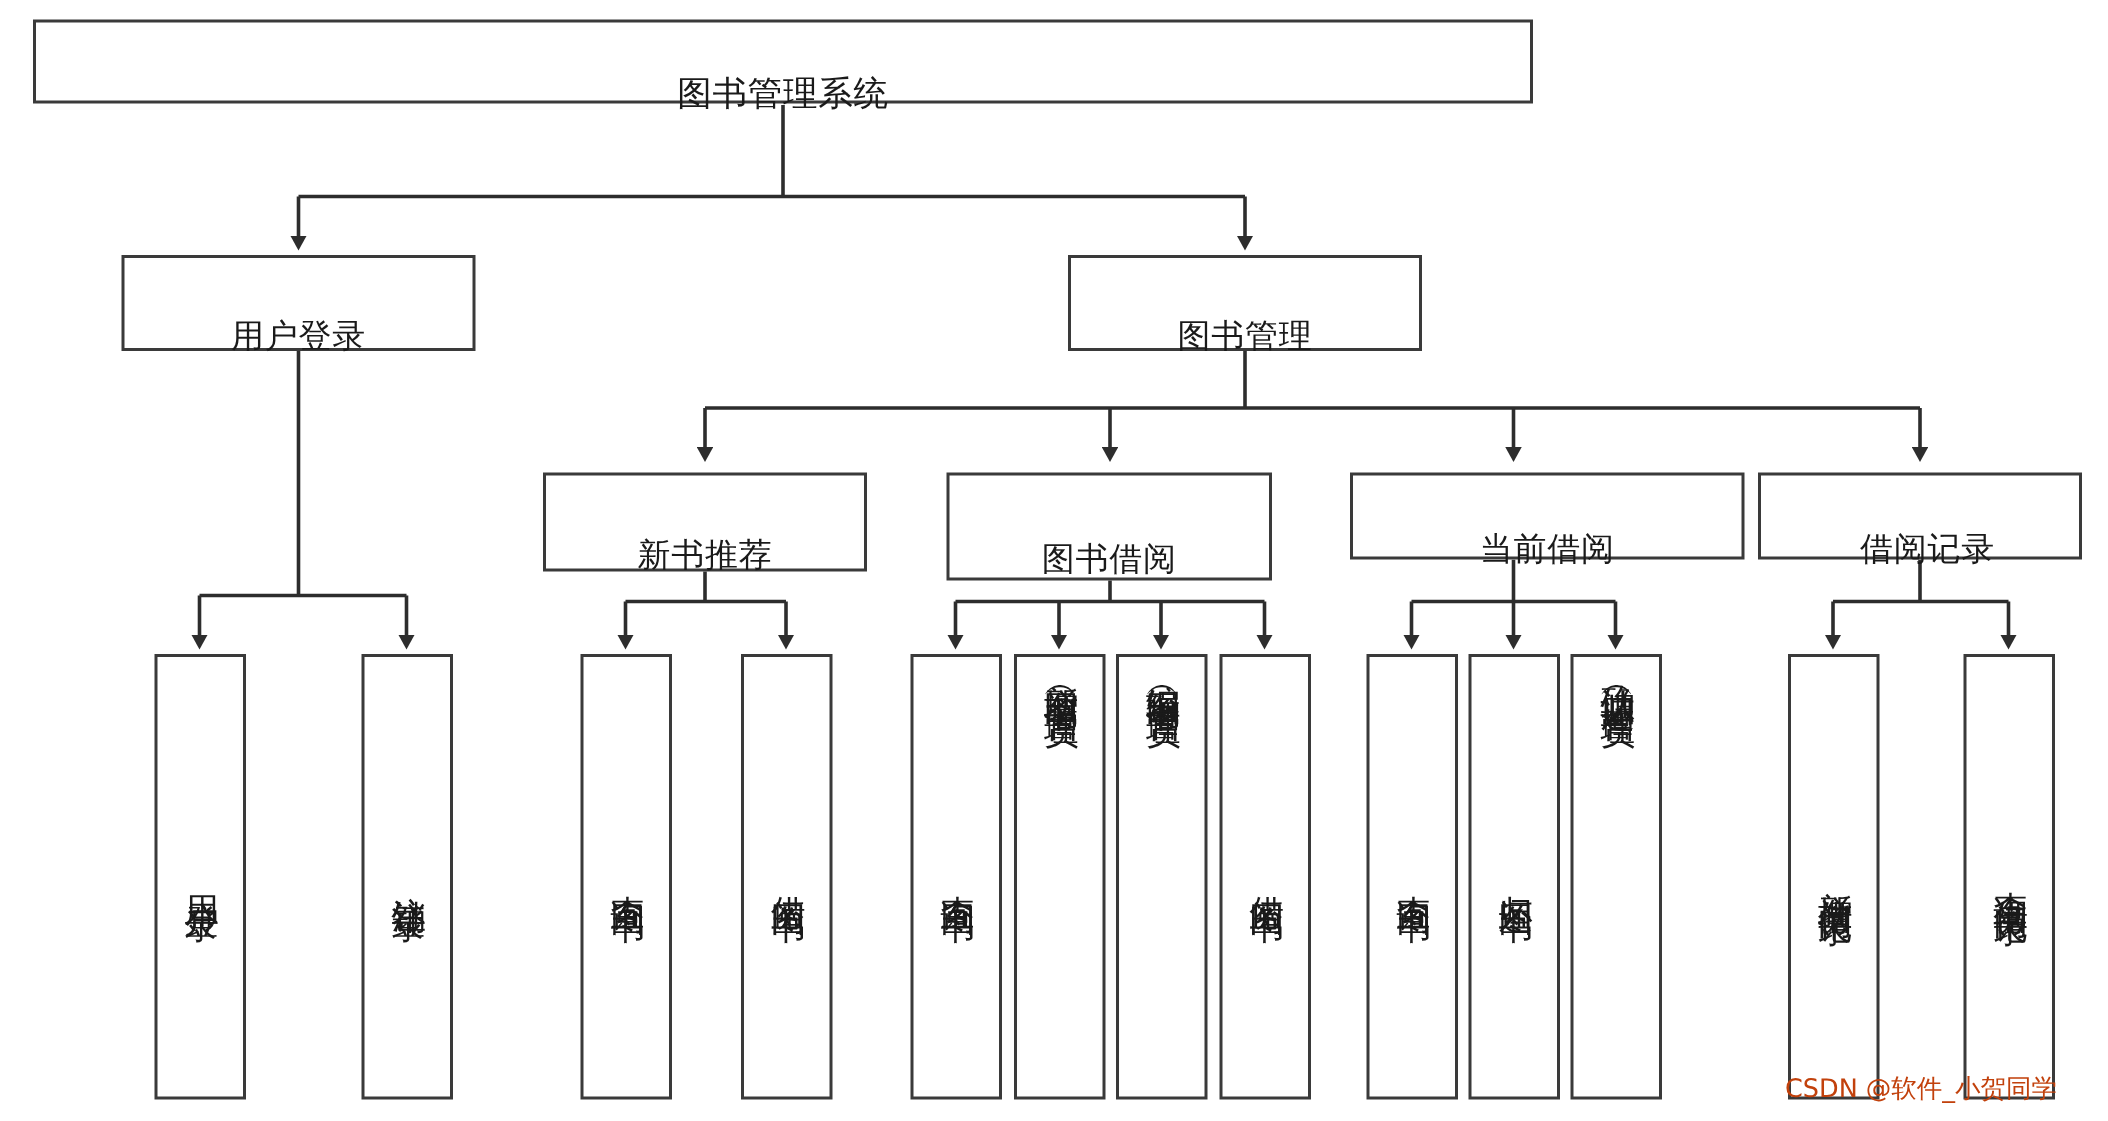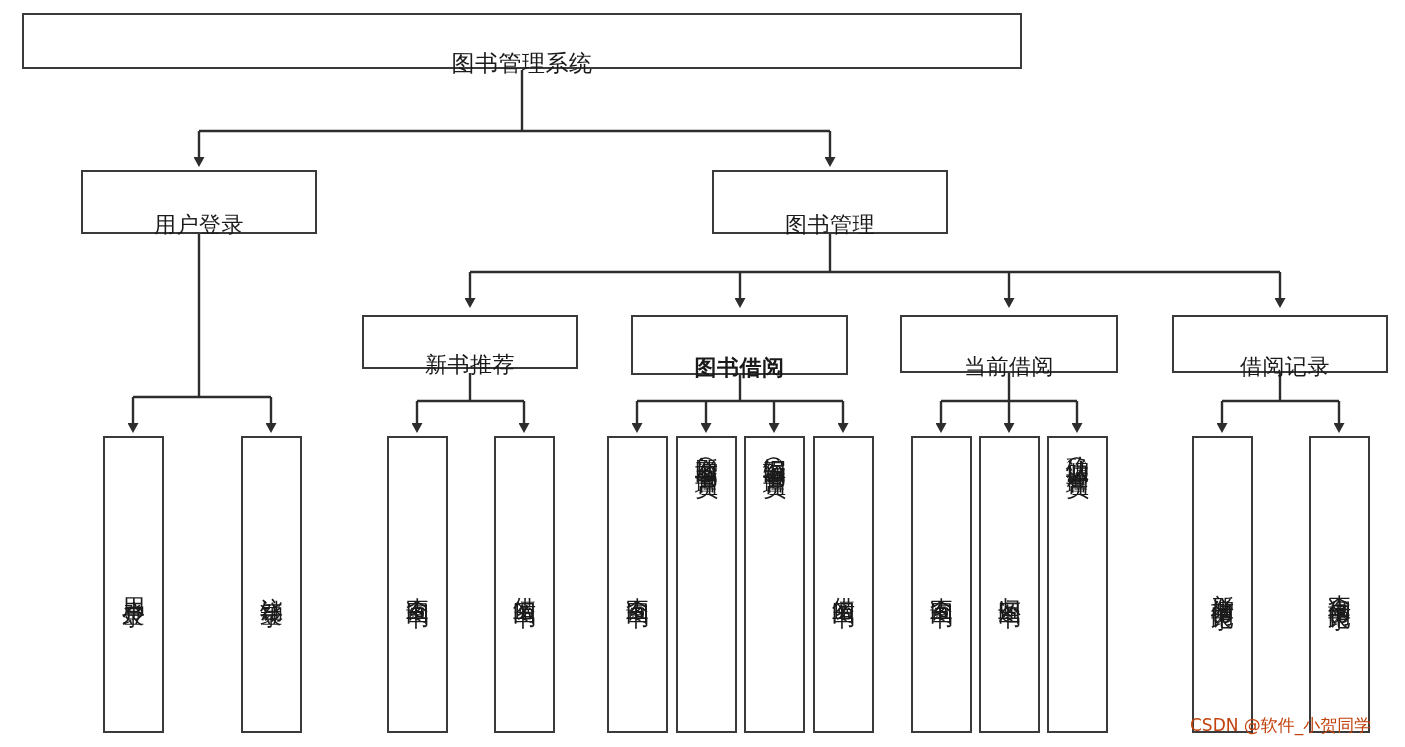--- a/index.html
+++ b/index.html
@@ -134,27 +134,27 @@
     <span class="label">图书管理系统</span>
   </div>
 
   <div class="node h" style="left:81px; top:170px; width:236px; height:64px;">
     <span class="label">用户登录</span>
   </div>
   <div class="node h" style="left:712px; top:170px; width:236px; height:64px;">
     <span class="label">图书管理</span>
   </div>
 
-  <div class="node h" style="left:362px; top:315px; width:216px; height:54px;">
+  <div class="node h" style="left:362px; top:315px; width:216px; height:66px;">
     <span class="label">新书推荐</span>
   </div>
-  <div class="node h" style="left:631px; top:315px; width:217px; height:60px;font-weight:bold;">
+  <div class="node h" style="left:631px; top:315px; width:217px; height:72px;">
     <span class="label">图书借阅</span>
   </div>
-  <div class="node h" style="left:900px; top:315px; width:218px; height:58px;">
+  <div class="node h" style="left:900px; top:315px; width:263px; height:58px;">
     <span class="label">当前借阅</span>
   </div>
   <div class="node h" style="left:1172px; top:315px; width:216px; height:58px;padding-left:10px;">
     <span class="label">借阅记录</span>
   </div>
 
   <div class="node v mid" style="left:103px; top:436px; width:61px; height:297px;">
     <span class="label">用户登录</span>
   </div>
   <div class="node v mid" style="left:241px; top:436px; width:61px; height:297px;">

